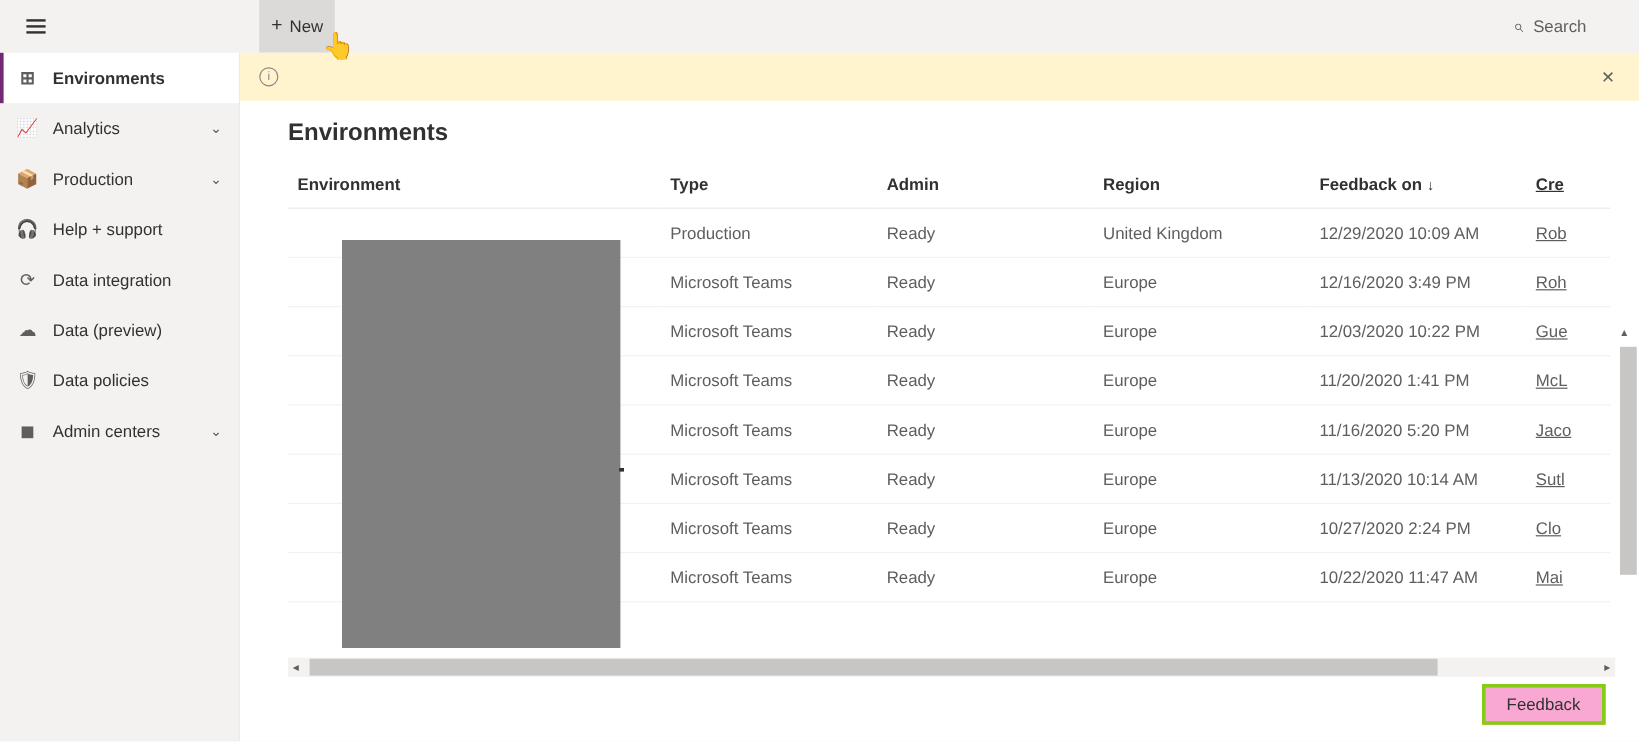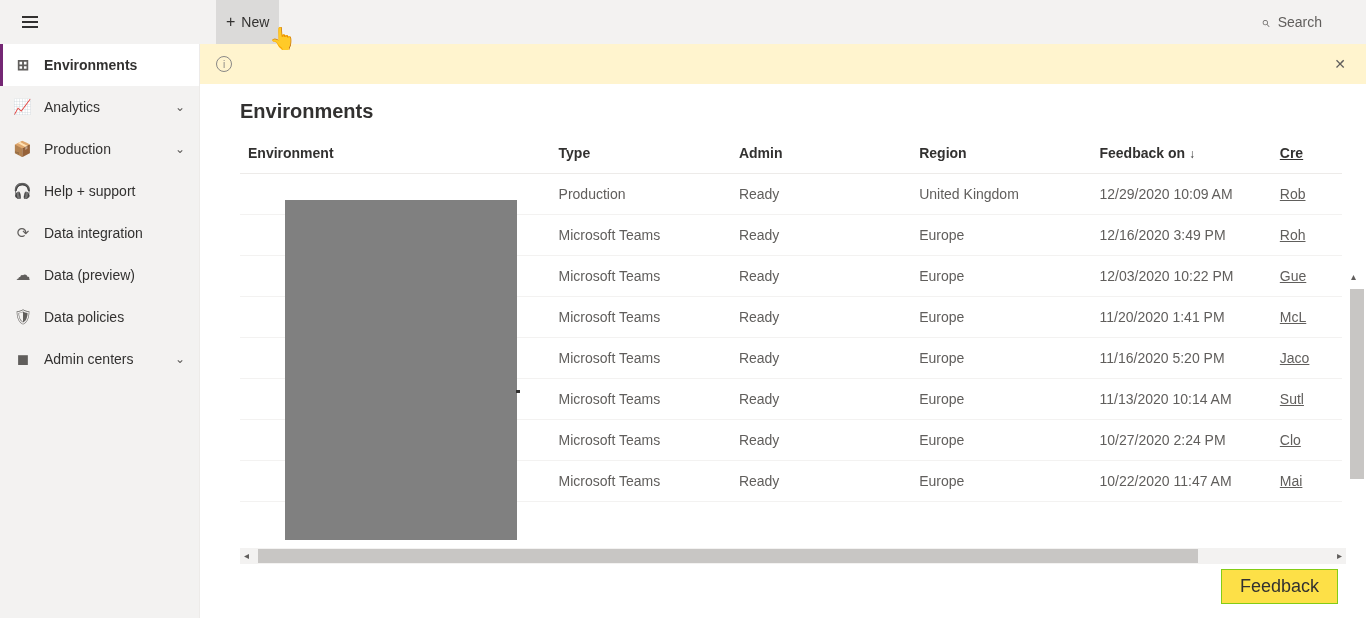--- a/index.html
+++ b/index.html
@@ -277,24 +277,24 @@
       font-size:10px;
       color:#605e5c;
     }
     .h-scroll .arrow-left { left:4px; }
     .h-scroll .arrow-right { right:4px; }
 
     .feedback-btn {
       position:absolute;
       right:28px;
       bottom:14px;
-      border:1px solid #84cc16;
-      background:#fde047;
+      border:3px solid #84cc16;
+      background:#f9a8d4;
       padding:6px 18px;
-      font-size:18px;
+      font-size:14px;
       cursor:pointer;
       color:#323130;
     }
   </style>
 </head>
 <body>
 
 <div class="header">
   <div class="hamburger">
     <div class="ham-lines"></div>

